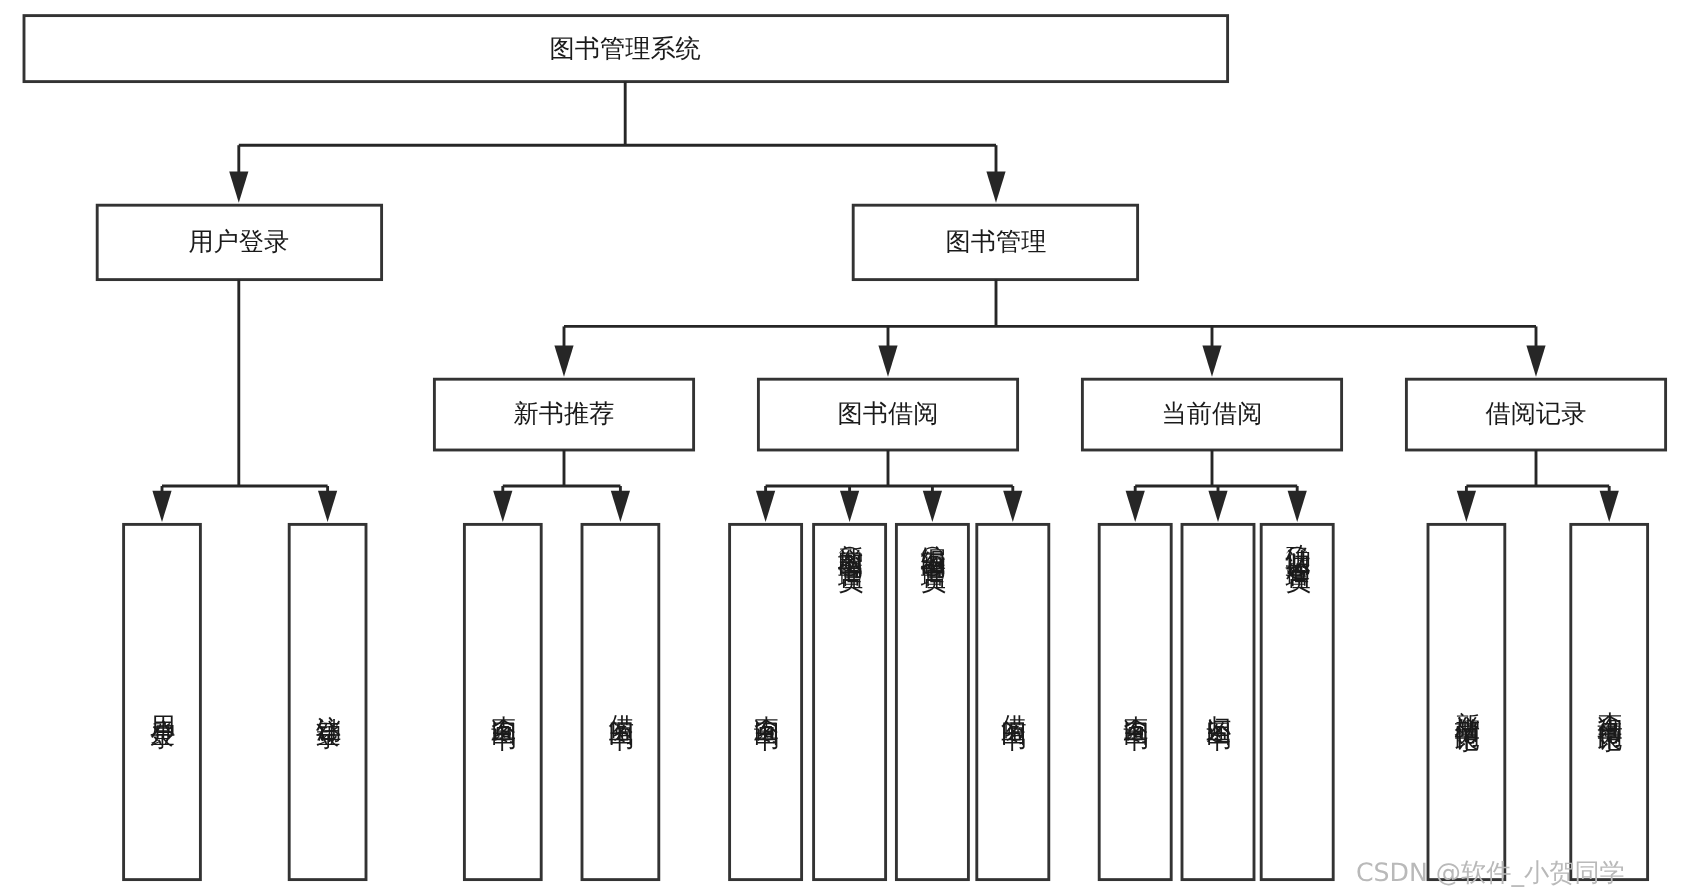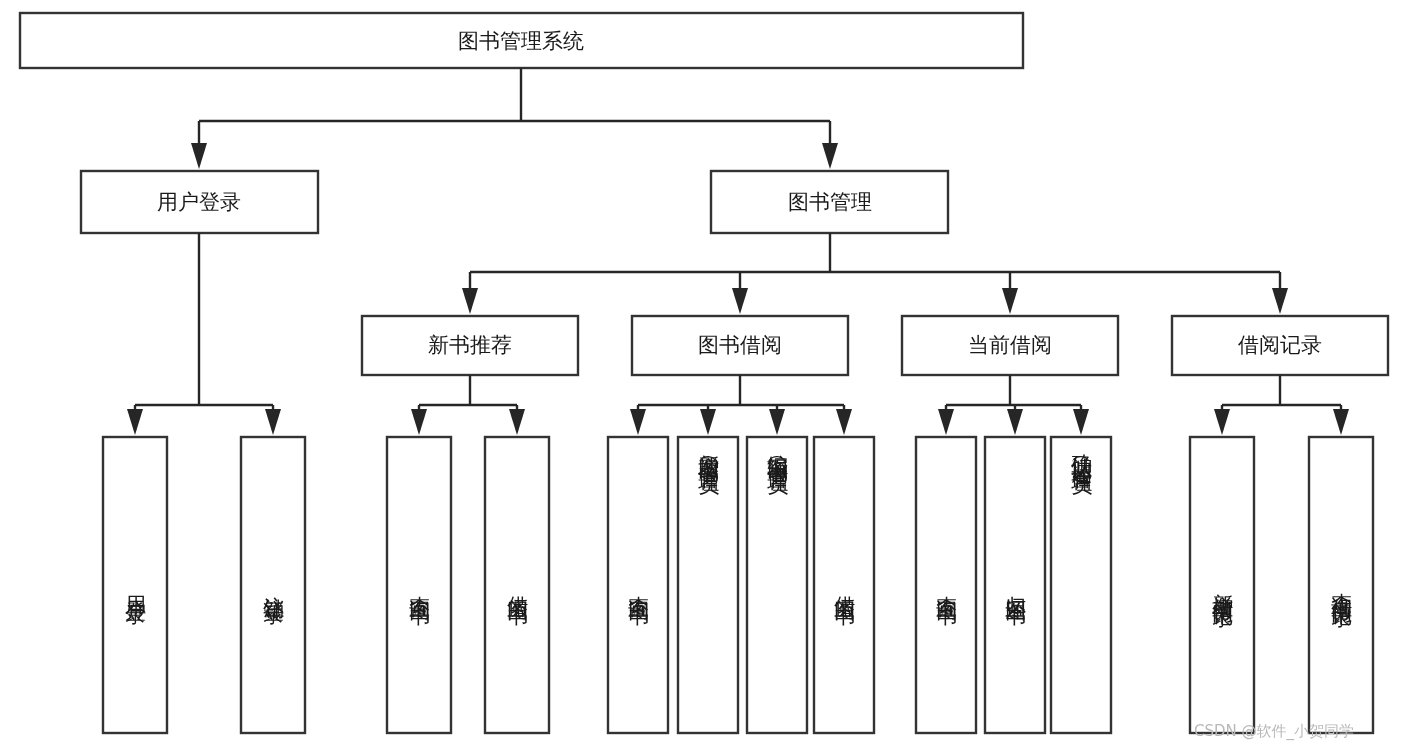--- a/index.html
+++ b/index.html
@@ -64,21 +64,21 @@
     letter-spacing: 3px;
     color: #1a1a1a;
     white-space: nowrap;
     text-align: center;
   }
   .watermark {
     position: absolute;
     right: 12px;
     bottom: 6px;
     font-family: "DejaVu Sans", "Liberation Sans", sans-serif;
-    font-size: 15px;
+    font-size: 21px;
     color: #b9b9b9;
     white-space: nowrap;
     pointer-events: none;
   }
 </style>
 </head>
 <body>
 
 <div id="diagram-root">
 

